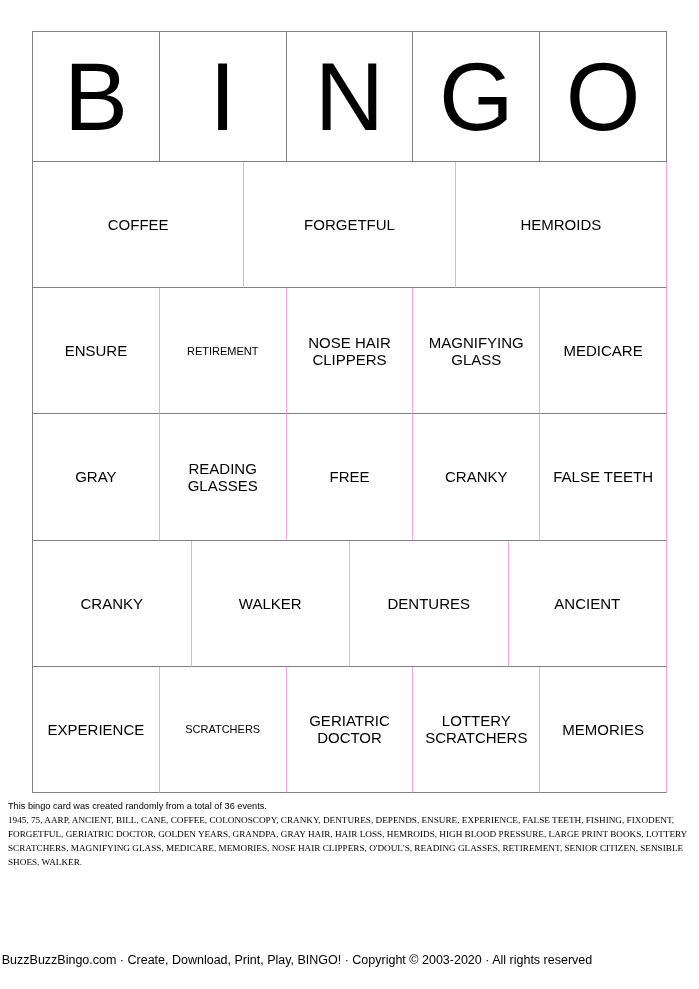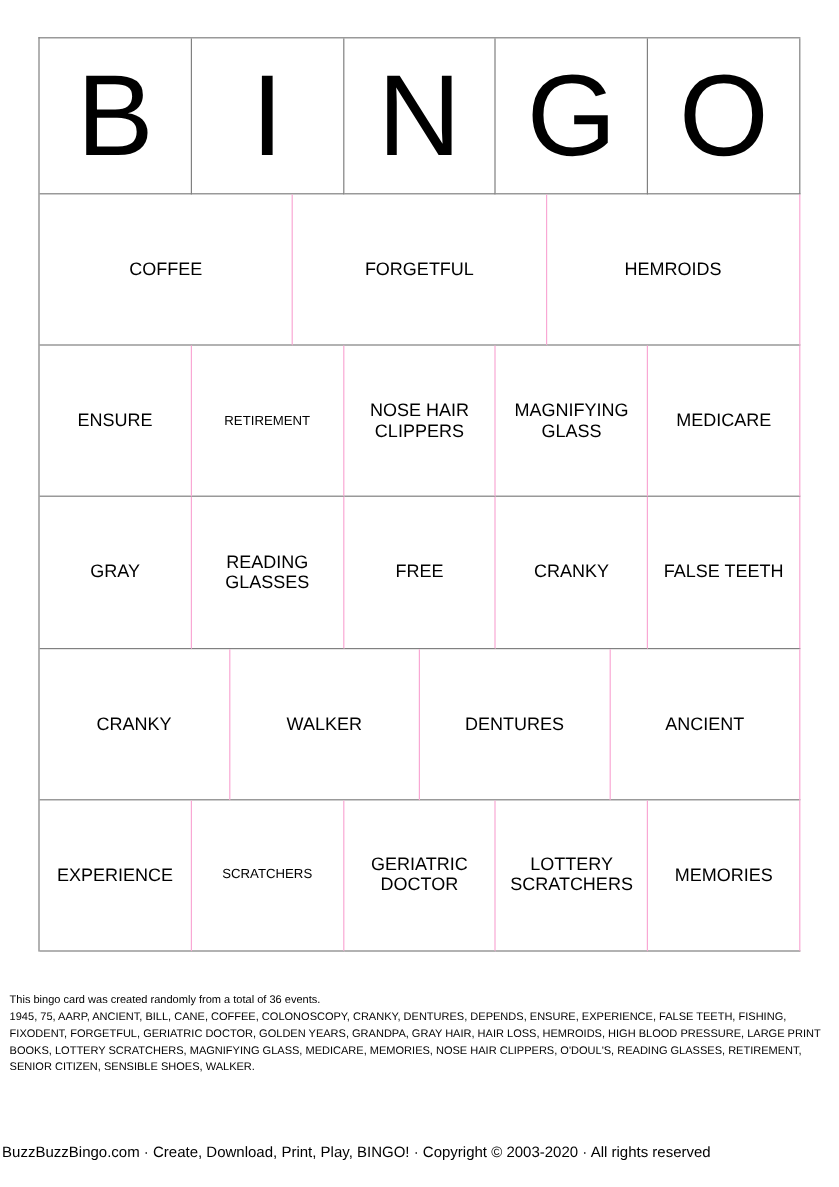--- a/index.html
+++ b/index.html
@@ -83,24 +83,23 @@
 
   
   .legend {
     position: absolute;
     left: 8px;
     top: 800px;
     width: 684px;
     font-size: 9.2px;
     line-height: 1.52;
     color: #000000;
-    margin-top: 27px;
   }
   .legend-intro { margin: 0 0 0.5px 0; }
-  .legend-words { margin: 0; text-align: left; }
+  .legend-words { margin: 0; text-align: left; font-family: Liberation Serif, serif; }
 
   
   .copyright {
     position: absolute;
     left: 0;
     top: 953px;
     width: 594px;
     text-align: center;
     font-size: 12.5px;
     line-height: 1.2;

